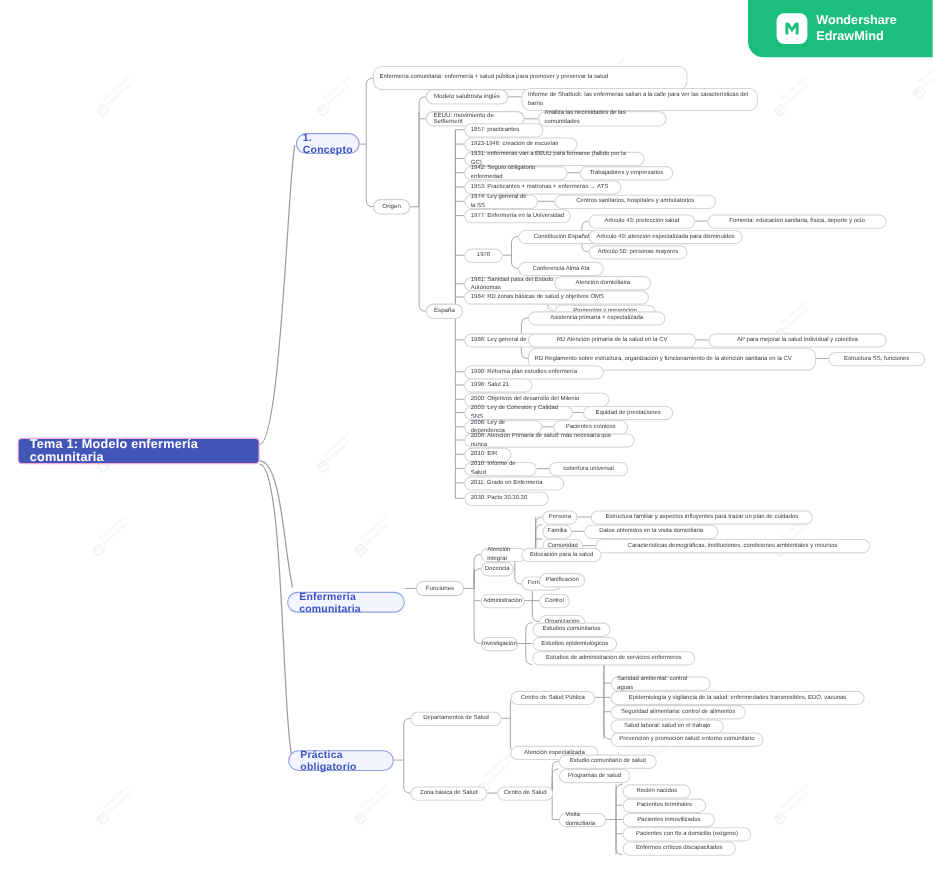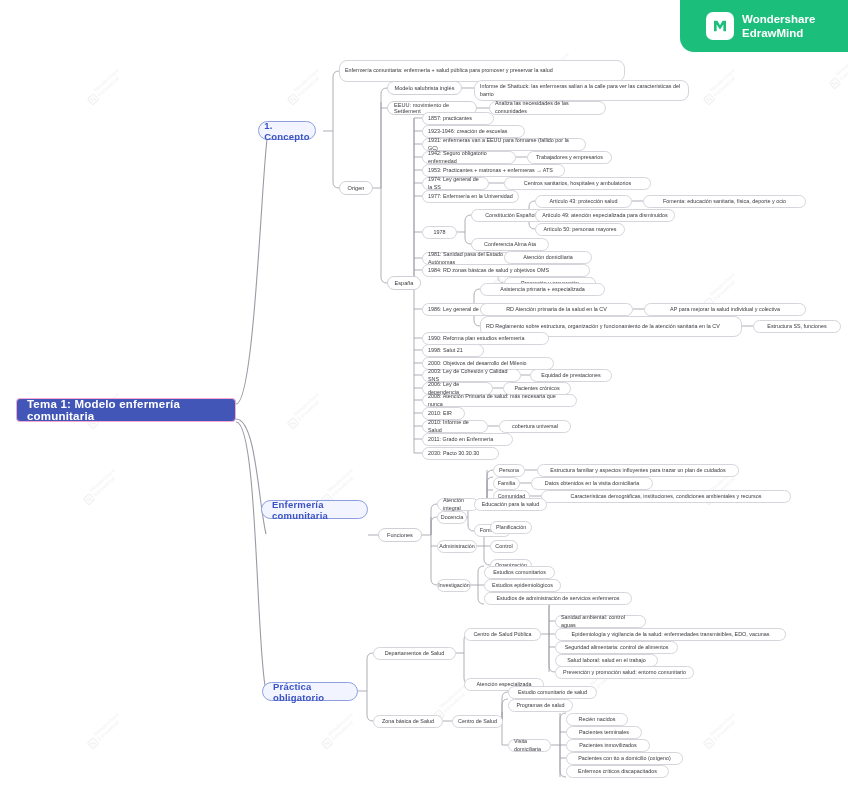--- a/index.html
+++ b/index.html
@@ -310,21 +310,21 @@
     <span class="wmico">N</span><b><span>Wondershare</span><br><span>EdrawMind</span></b>
   </div>
   <div class="wm" style="left:580px;top:690px;">
     <span class="wmico">N</span><b><span>Wondershare</span><br><span>EdrawMind</span></b>
   </div>
 
   <div class="node n-root" style="left:16px;top:398px;width:220px;height:24px;justify-content:center;">
     <span>Tema 1: Modelo enfermería comunitaria</span>
   </div>
 
-  <div class="node n-l1" style="left:258px;top:121px;width:58px;height:19px;justify-content:center;">
+  <div class="node n-l1" style="left:269px;top:121px;width:58px;height:19px;justify-content:center;">
     <span>1. Concepto</span>
   </div>
 
   <div class="node n-lf multiline" style="left:339px;top:60px;width:286px;height:22px;">
     <span>Enfermería comunitaria: enfermería + salud pública para promover y preservar la salud</span>
   </div>
 
   <div class="node n-l2" style="left:339px;top:181px;width:34px;height:14px;justify-content:center;">
     <span>Origen</span>
   </div>
@@ -423,21 +423,21 @@
     <span>2010: EIR</span></div>
   <div class="node n-lf" style="left:422px;top:420px;width:66px;height:13px;">
     <span>2010: Informe de Salud</span></div>
   <div class="node n-lf" style="left:499px;top:420px;width:72px;height:13px;justify-content:center;">
     <span>cobertura universal</span></div>
   <div class="node n-lf" style="left:422px;top:433px;width:91px;height:13px;">
     <span>2011: Grado en Enfermería</span></div>
   <div class="node n-lf" style="left:422px;top:447px;width:77px;height:13px;">
     <span>2030: Pacto 30.30.30</span></div>
 
-  <div class="node n-l1" style="left:261px;top:500px;width:107px;height:19px;justify-content:flex-end;">
+  <div class="node n-l1" style="left:261px;top:538px;width:107px;height:19px;justify-content:flex-end;">
     <span>Enfermería comunitaria</span>
   </div>
   <div class="node n-l2" style="left:378px;top:528px;width:44px;height:14px;justify-content:center;">
     <span>Funciones</span></div>
 
   <div class="node n-lf" style="left:437px;top:498px;width:42px;height:13px;justify-content:center;">
     <span>Atención integral</span></div>
   <div class="node n-lf" style="left:493px;top:464px;width:32px;height:13px;justify-content:center;">
     <span>Persona</span></div>
   <div class="node n-lf" style="left:537px;top:464px;width:202px;height:13px;justify-content:center;">

